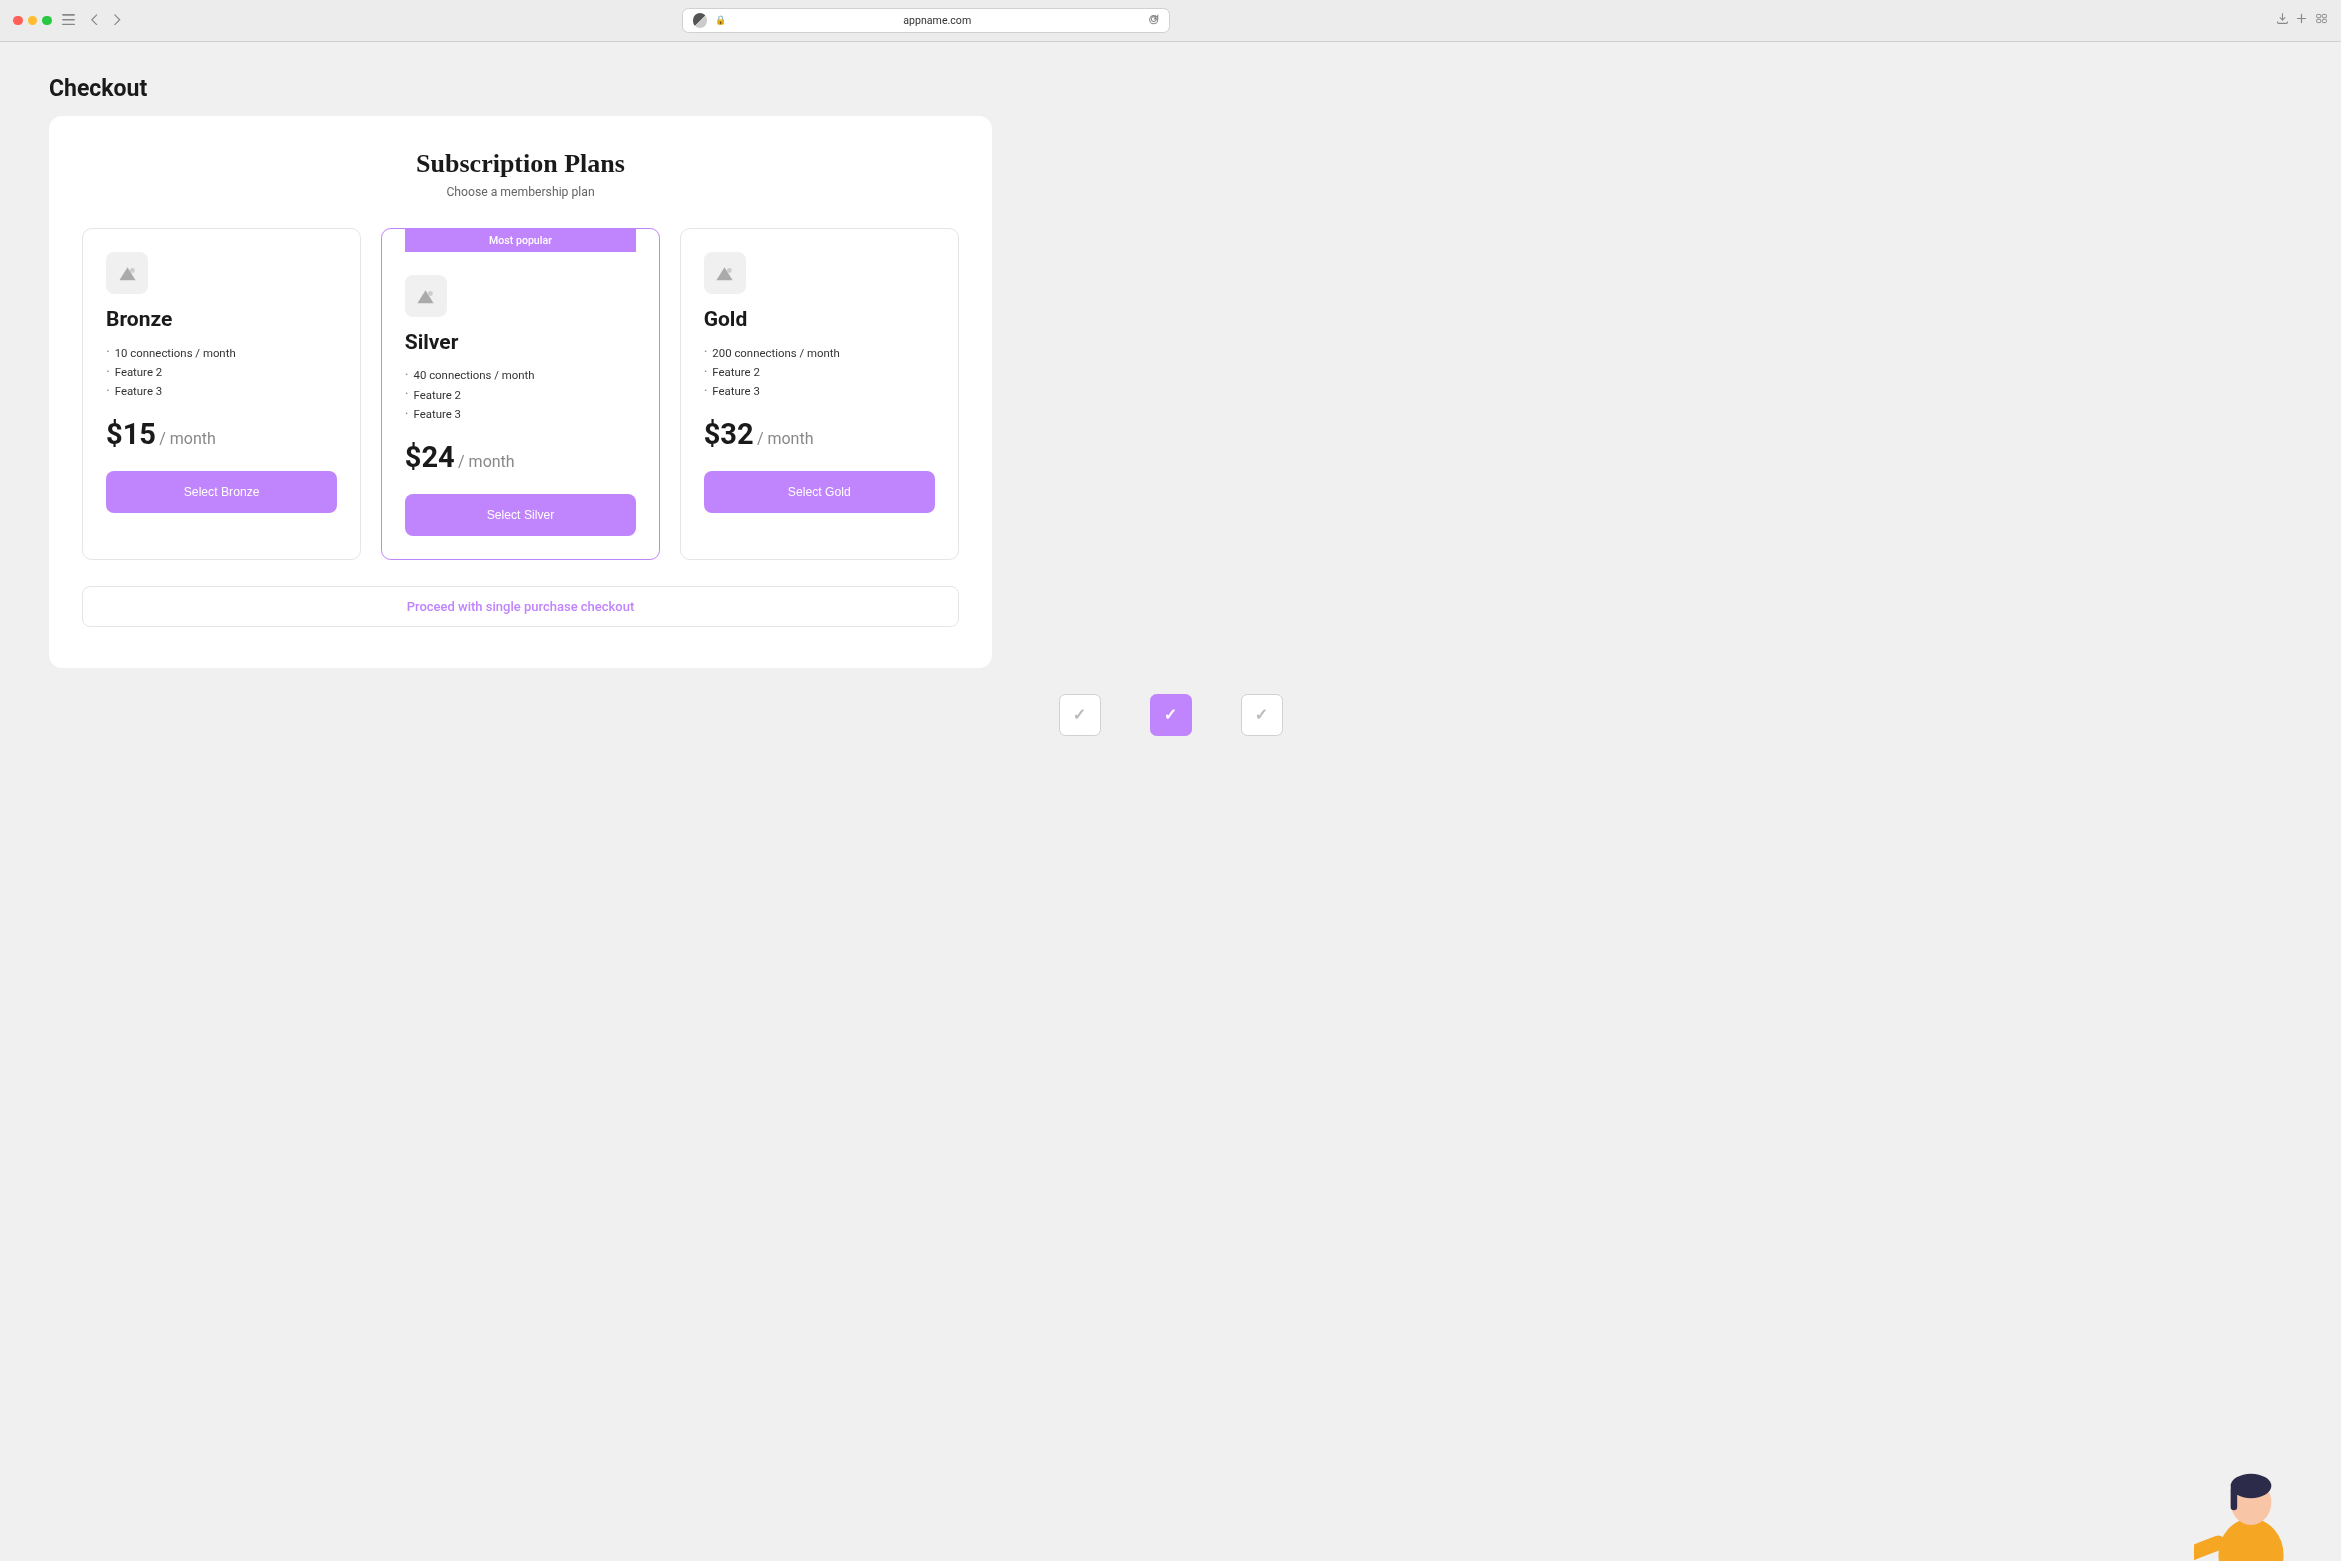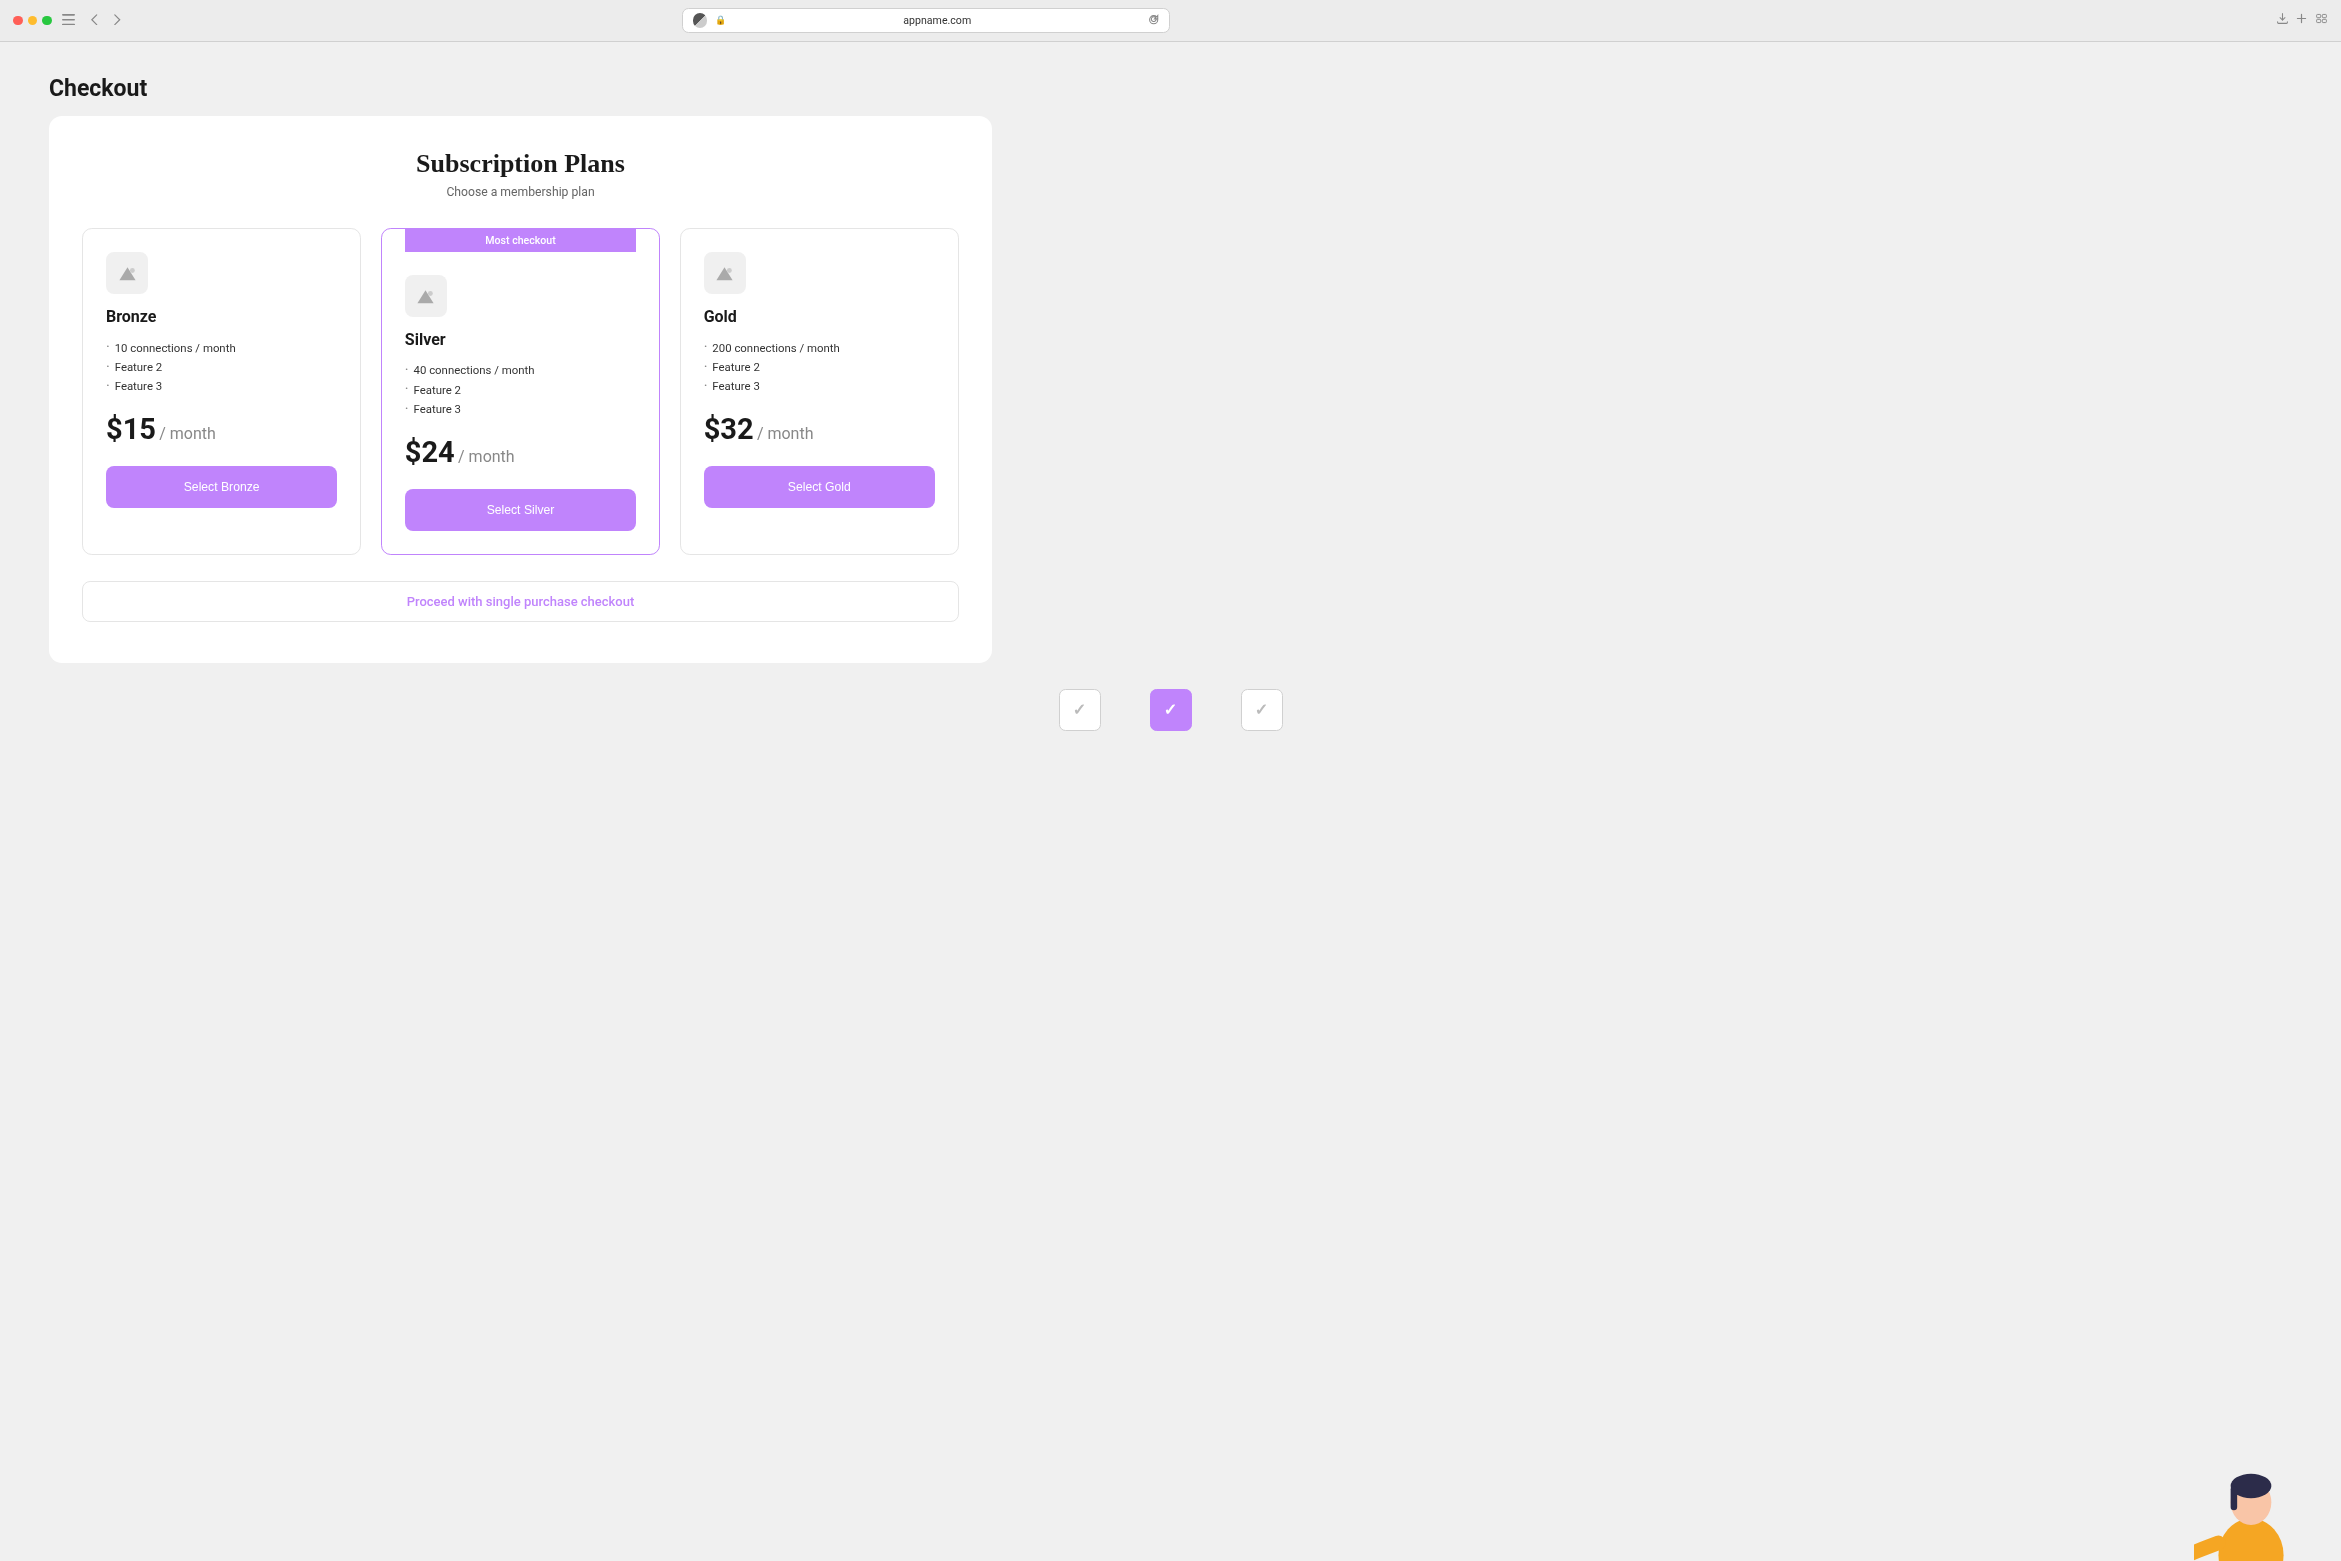--- a/index.html
+++ b/index.html
@@ -187,21 +187,21 @@
       height: 42px;
       background: #f0f0f0;
       border-radius: 8.1px;
       display: flex;
       align-items: center;
       justify-content: center;
       margin-bottom: 13px;
     }
 
     .plan-name {
-      font-size: 16px;
+      font-size: 21px;
       font-weight: 700;
       color: #1a1a1a;
       margin-bottom: 11.4px;
     }
 
     .plan-features {
       list-style: none;
       margin-bottom: 16.3px;
     }
 
@@ -404,21 +404,21 @@
           <li>Feature 3</li>
         </ul>
         <div class="plan-price">
           <span class="price-amount">$15</span>
           <span class="price-period">/ month</span>
         </div>
         <button class="select-btn">Select Bronze</button>
       </div>
 
       <div class="plan-card featured">
-        <span class="most-popular-badge">Most checkout</span>
+        <span class="most-popular-badge">Most popular</span>
         <div class="plan-icon-wrapper">
           <svg class="mountain-icon" width="23" height="19.5" viewBox="0 0 28 24" fill="none">
             <polygon points="14,4 24,20 4,20" fill="#aaa"></polygon>
             <circle cx="20" cy="8" r="3" fill="#ccc"></circle>
           </svg>
         </div>
         <h3 class="plan-name">Silver</h3>
         <ul class="plan-features">
           <li>40 connections / month</li>
           <li>Feature 2</li>

